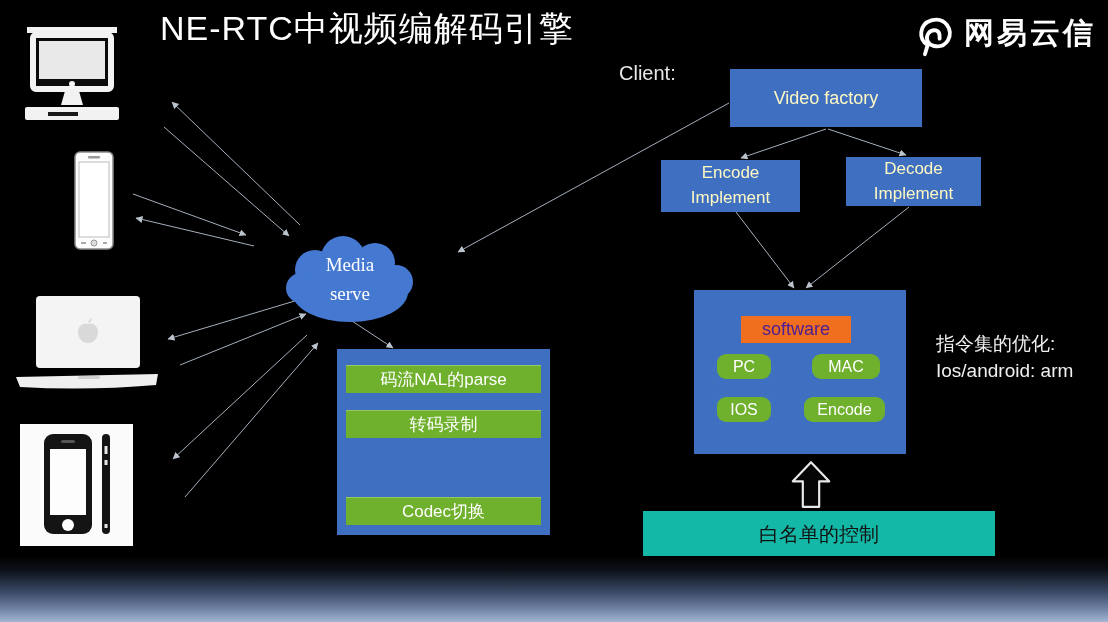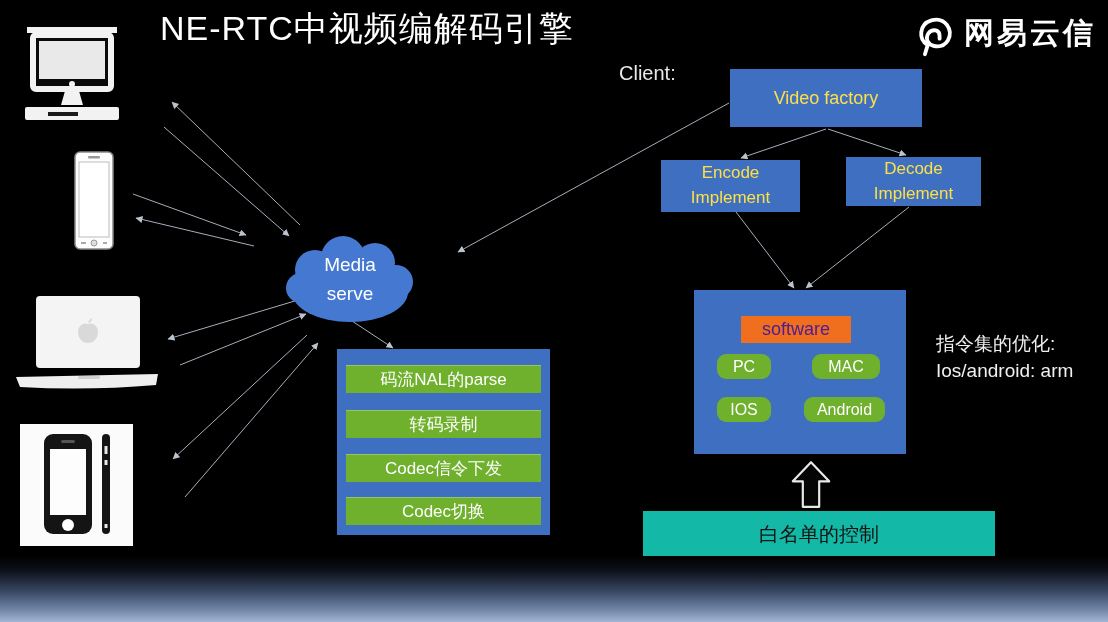--- a/index.html
+++ b/index.html
@@ -14,21 +14,21 @@
     left:160px; top:6px; width:510px; 
     color:#fff; font-size:34px; font-weight:500; letter-spacing:1px;
   }
 
   .logo { right:12px; top:13px; display:flex; align-items:flex-start; gap:7px; color:#fff; }
   .logo-text { font-size:30px; font-weight:700; letter-spacing:3px; }
 
   .client-label { left:607px; top:62px; color:#e8e8e8; font-size:20px;margin-left:12px; }
 
   .bluebox {
-    background:var(--box-blue,#3e6fc1); color:#fde047;
+    background:var(--box-blue,#3e6fc1); color:#fef9c3;
     display:flex; align-items:center; justify-content:center;
     text-align:center; box-sizing:border-box;
   }
   .video-factory { left:730px; top:69px; width:192px; height:58px; font-size:18px; }
   .encode-box  { left:661px; top:160px; width:139px; height:52px; font-size:17px; line-height:1.45; padding:0 8px; }
   .decode-box  { left:846px; top:157px; width:135px; height:49px; font-size:17px; line-height:1.45; padding:0 8px; }
 
   .platform-box { left:694px; top:290px; width:212px; height:164px; background:var(--box-blue,#3e6fc1); }
   .software-box {
     position:absolute; left:47px; top:26px; width:110px; height:27px;
@@ -45,21 +45,21 @@
     position:absolute; left:9px; width:195px; height:27px;
     background:var(--green,#6fb02d); color:#fff; font-size:17px;
     display:flex; align-items:center; justify-content:center;
     border-top:1px solid rgba(255,255,255,.28);
   }
 
   .cloud-wrap { left:283px; top:230px; width:134px; height:96px; }
   .cloud-text {
     position:absolute; left:0; top:10px; width:100%; height:80px;
     display:flex; flex-direction:column; align-items:center; justify-content:center;
-    color:#fff; font-size:19px; line-height:1.4; gap:2px;
+    color:#fff; font-size:19px; line-height:1.4; gap:2px;font-family:Liberation Serif, serif;
   }
 
   .note { left:936px; top:331px; color:#f0f0f0; font-size:19px; line-height:1.42; white-space:nowrap; }
 
   .whitelist-box {
     left:643px; top:511px; width:352px; height:46px;
     background:#14b8a6; color:#121212; font-size:20px;
     display:flex; align-items:center; justify-content:center;
   }
 
@@ -167,32 +167,31 @@
 
   <div class="abs bluebox video-factory">Video factory</div>
   <div class="abs bluebox encode-box">Encode Implement</div>
   <div class="abs bluebox decode-box">Decode Implement</div>
 
   <div class="abs platform-box">
     <div class="software-box">software</div>
     <div class="chip" style="left:23px;top:64px;width:54px;height:25px">PC</div>
     <div class="chip" style="left:118px;top:64px;width:68px;height:25px">MAC</div>
     <div class="chip" style="left:23px;top:107px;width:54px;height:25px">IOS</div>
-    <div class="chip" style="left:110px;top:107px;width:81px;height:25px">Android</div>
+    <div class="chip" style="left:110px;top:107px;width:81px;height:25px">Encode</div>
   </div>
 
   <div class="abs note">
     <div>指令集的优化:</div>
     <div>Ios/android: arm</div>
   </div>
 
   <div class="abs nal-box">
     <div class="nal-bar" style="top:61px">转码录制</div>
     <div class="nal-bar" style="top:16px">码流NAL的parse</div>
-    <div class="nal-bar" style="top:105px">Codec信令下发</div>
     <div class="nal-bar" style="top:148px">Codec切换</div>
   </div>
 
   <svg class="abs" style="left:791px;top:460px" width="40" height="50" viewBox="0 0 44 54">
     <path d="M22,2 L42,23 L31,23 L31,51 L13,51 L13,23 L2,23 Z" fill="#050505" stroke="#e8e8e8" stroke-width="2.4" stroke-linejoin="round"></path>
   </svg>
 
   <div class="abs whitelist-box">白名单的控制</div>
 
   <div class="abs bottom-gradient"></div>

